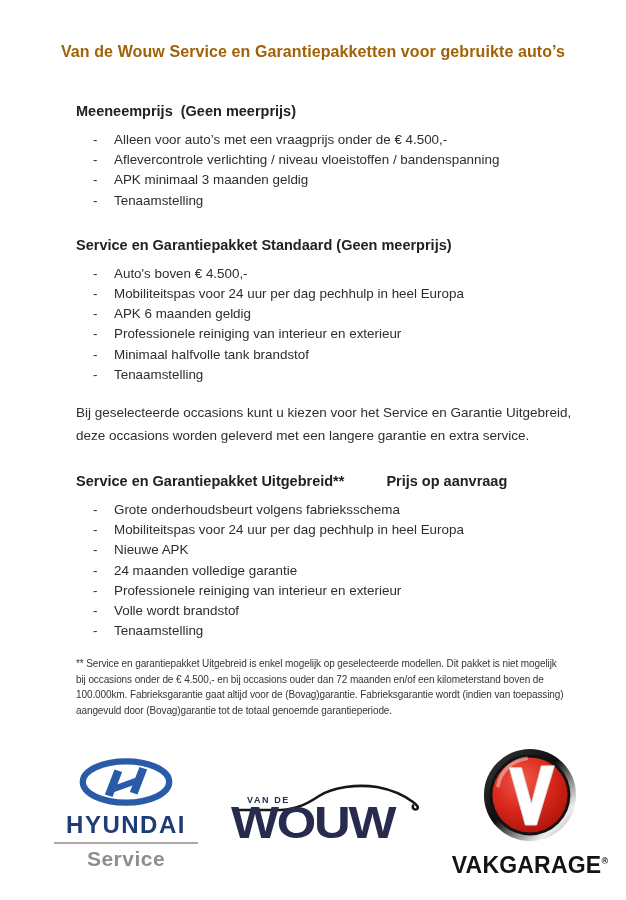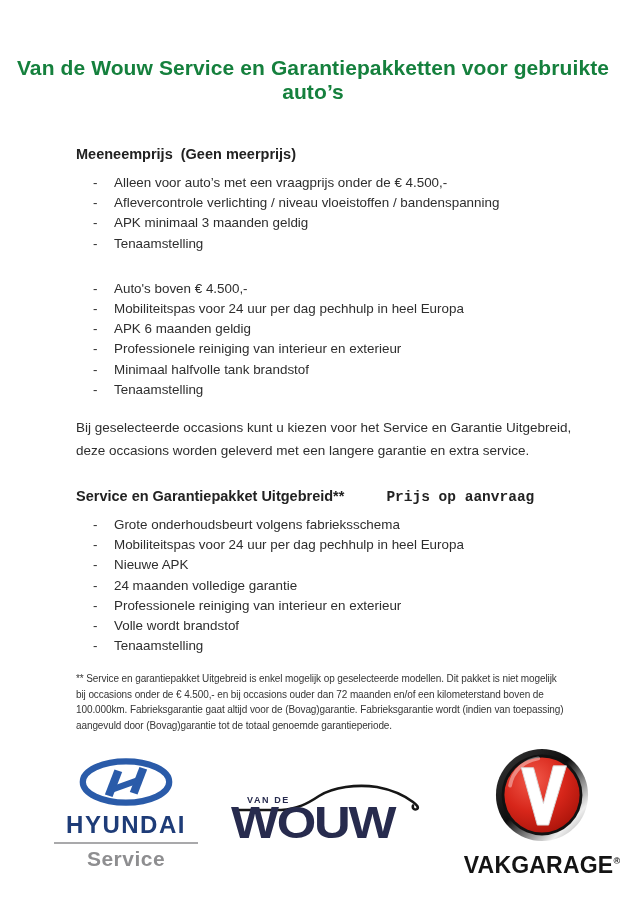--- a/index.html
+++ b/index.html
@@ -8,45 +8,44 @@
     width: 626px;
     height: 900px;
     background: #ffffff;
     font-family: "Liberation Sans", sans-serif;
     color: #2b2b2b;
     overflow: hidden;
     margin: 0 auto;
   }
   .title {
     margin: 0;
-    padding-top: 56px;
+    padding-top: 43px;
     text-align: center;
-    font-size: 21px;
-    font-weight: bold;
-    color: #15803d;
+    font-size: 16px;
+    font-weight: bold;
+    color: #a16207;
     letter-spacing: 0.1px;
     white-space: pre-wrap;
   }
   .content { padding: 0 30px 0 76px; margin-top: 16px; }
   .section-heading {
     margin: 0;
     font-size: 14.5px;
     font-weight: bold;
     color: #222222;
     white-space: pre-wrap;
     line-height: 18px;
   }
   .heading-row { display: flex; align-items: baseline; }
   .price-note {
     margin-left: 42px;
     font-size: 14.5px;
     font-weight: bold;
     color: #222222;
     white-space: pre-wrap;
-    font-family: Liberation Mono, monospace;
   }
   .sec-1 { margin-top: 41px; }
   .sec-2 { margin-top: 25px; }
   .sec-3 { margin-top: 25px; }
   ul.items {
     list-style: none;
     margin: 10px 0 0 0;
     padding: 0 0 0 17px;
   }
   ul.items li {
@@ -119,21 +118,21 @@
     font-size: 45px;
     font-weight: bold;
     color: #272b4e;
     letter-spacing: -2px;
     transform: scaleX(1.13);
     transform-origin: left center;
     line-height: 1;
   }
 
   
-  .vakgarage { position: absolute; left: 458px; top: 0; width: 168px; text-align: center; }
+  .vakgarage { position: absolute; left: 446px; top: 0; width: 168px; text-align: center; }
   .vak-badge { display: block; margin: 0 auto; }
   .vak-word {
     margin-top: 10px;
     font-size: 23px;
     font-weight: bold;
     color: #141414;
     letter-spacing: 0.2px;
     white-space: nowrap;
   }
   .vak-reg { font-size: 9px; vertical-align: super; font-weight: bold; }
@@ -151,20 +150,21 @@
       <h2 class="section-heading">Meeneemprijs  (Geen meerprijs)</h2>
       <ul class="items">
         <li>Alleen voor auto’s met een vraagprijs onder de € 4.500,-</li>
         <li>Aflevercontrole verlichting / niveau vloeistoffen / bandenspanning</li>
         <li>APK minimaal 3 maanden geldig</li>
         <li>Tenaamstelling</li>
       </ul>
     </section>
 
     <section class="sec-2">
+      <h2 class="section-heading">Service en Garantiepakket Standaard (Geen meerprijs)</h2>
       <ul class="items">
         <li>Auto's boven € 4.500,-</li>
         <li>Mobiliteitspas voor 24 uur per dag pechhulp in heel Europa</li>
         <li>APK 6 maanden geldig</li>
         <li>Professionele reiniging van interieur en exterieur</li>
         <li>Minimaal halfvolle tank brandstof</li>
         <li>Tenaamstelling</li>
       </ul>
     </section>
 

